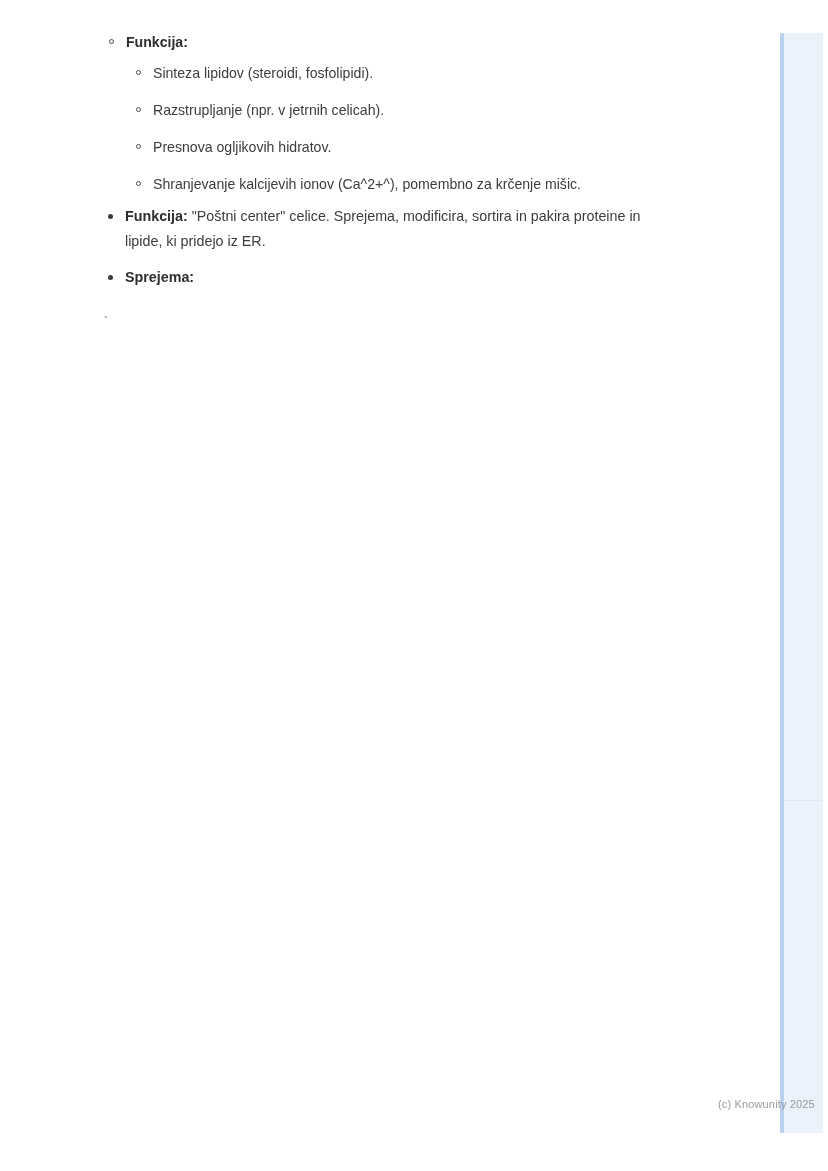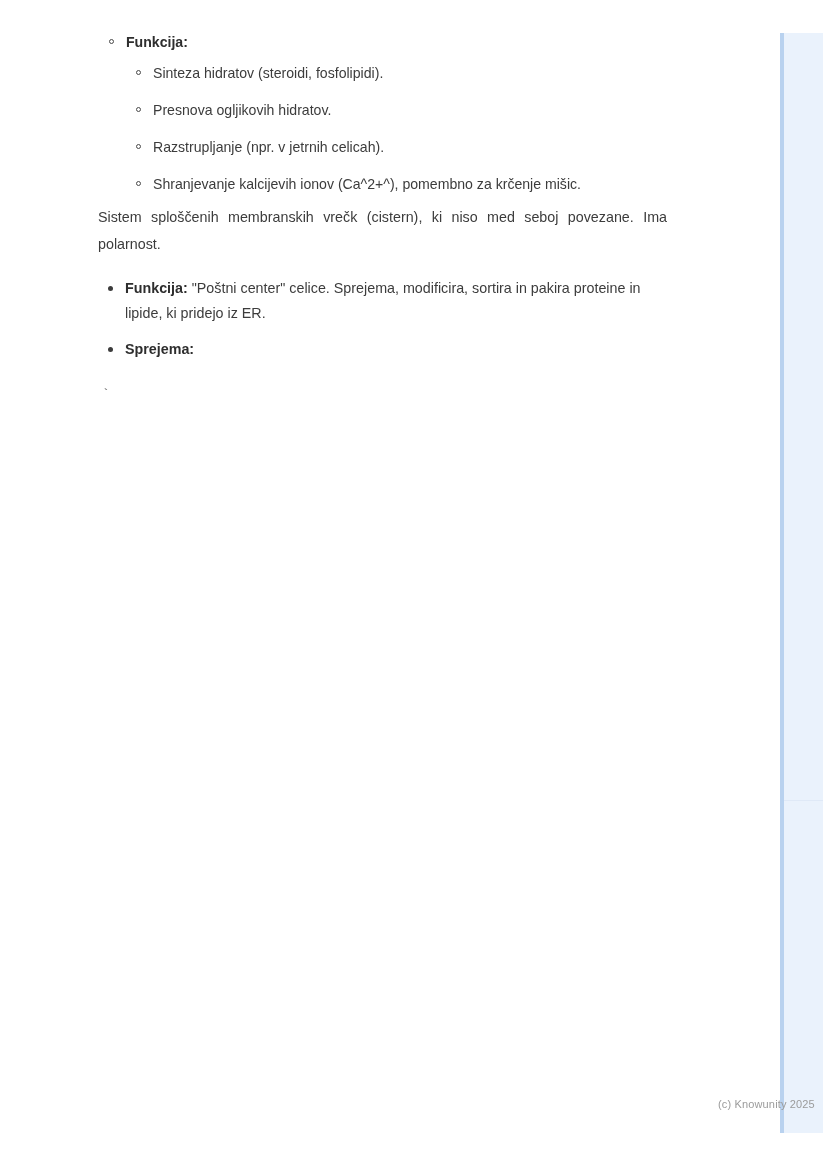--- a/index.html
+++ b/index.html
@@ -196,40 +196,39 @@
   <div id="content">
 
     <ul class="lvl2" id="top-block">
       <li>
         <span class="bullet-ring"></span>
         <b class="b">Funkcija:</b>
 
         <ul class="lvl3">
           <li>
             <span class="bullet-ring"></span>
-            <span>Sinteza hidratov (steroidi, fosfolipidi).</span>
+            <span>Sinteza lipidov (steroidi, fosfolipidi).</span>
           </li>
           <li>
             <span class="bullet-ring"></span>
+            <span>Razstrupljanje (npr. v jetrnih celicah).</span>
+          </li>
+          <li>
+            <span class="bullet-ring"></span>
             <span>Presnova ogljikovih hidratov.</span>
-          </li>
-          <li>
-            <span class="bullet-ring"></span>
-            <span>Razstrupljanje (npr. v jetrnih celicah).</span>
           </li>
           <li style="padding-right:0;">
             <span class="bullet-ring"></span>
             <span style="display:inline-block;max-width:498px;">Shranjevanje kalcijevih ionov (Ca^2+^), pomembno za krčenje mišic.</span>
           </li>
         </ul>
       </li>
     </ul>
 
 
-    <p class="para">Sistem sploščenih membranskih vrečk (cistern), ki niso med seboj povezane. Ima polarnost.</p>
 
     <ul class="lvl1">
 
       <li>
         <span class="bullet-dot"></span>
         <b class="b">Funkcija:</b><span> "Poštni center" celice. Sprejema, modificira, sortira in pakira proteine in lipide, ki pridejo iz ER.</span>
       </li>
 
       <li>
         <span class="bullet-dot"></span>

